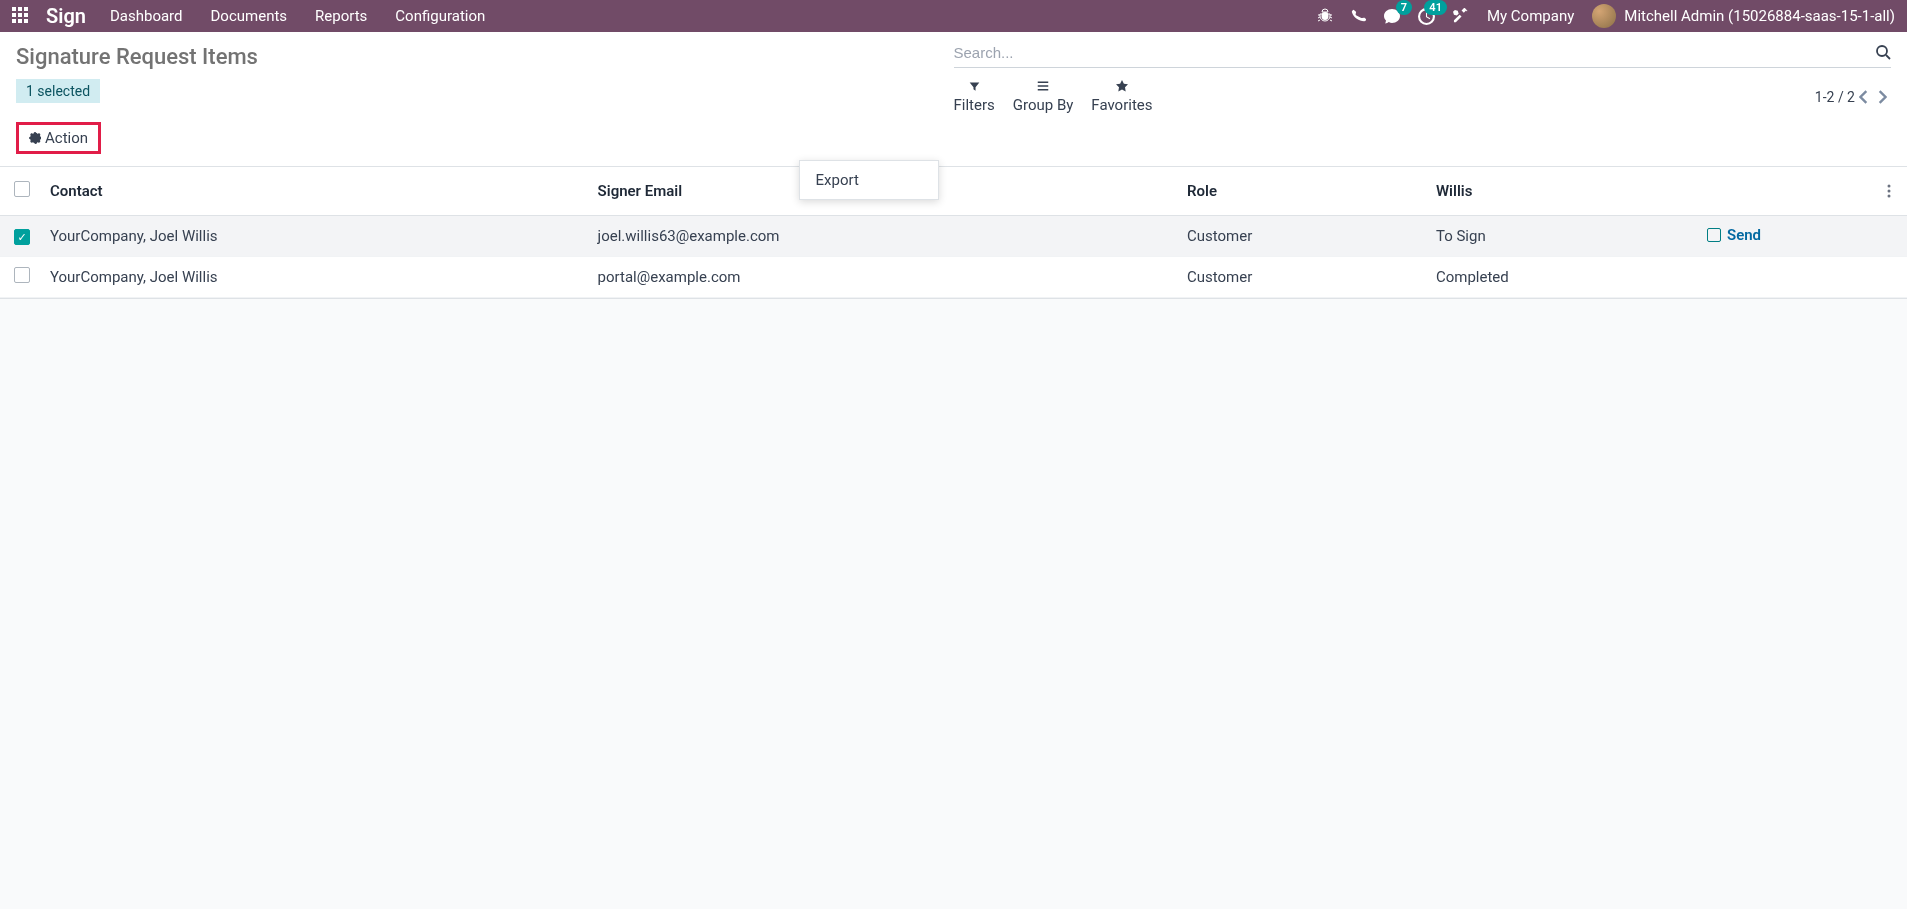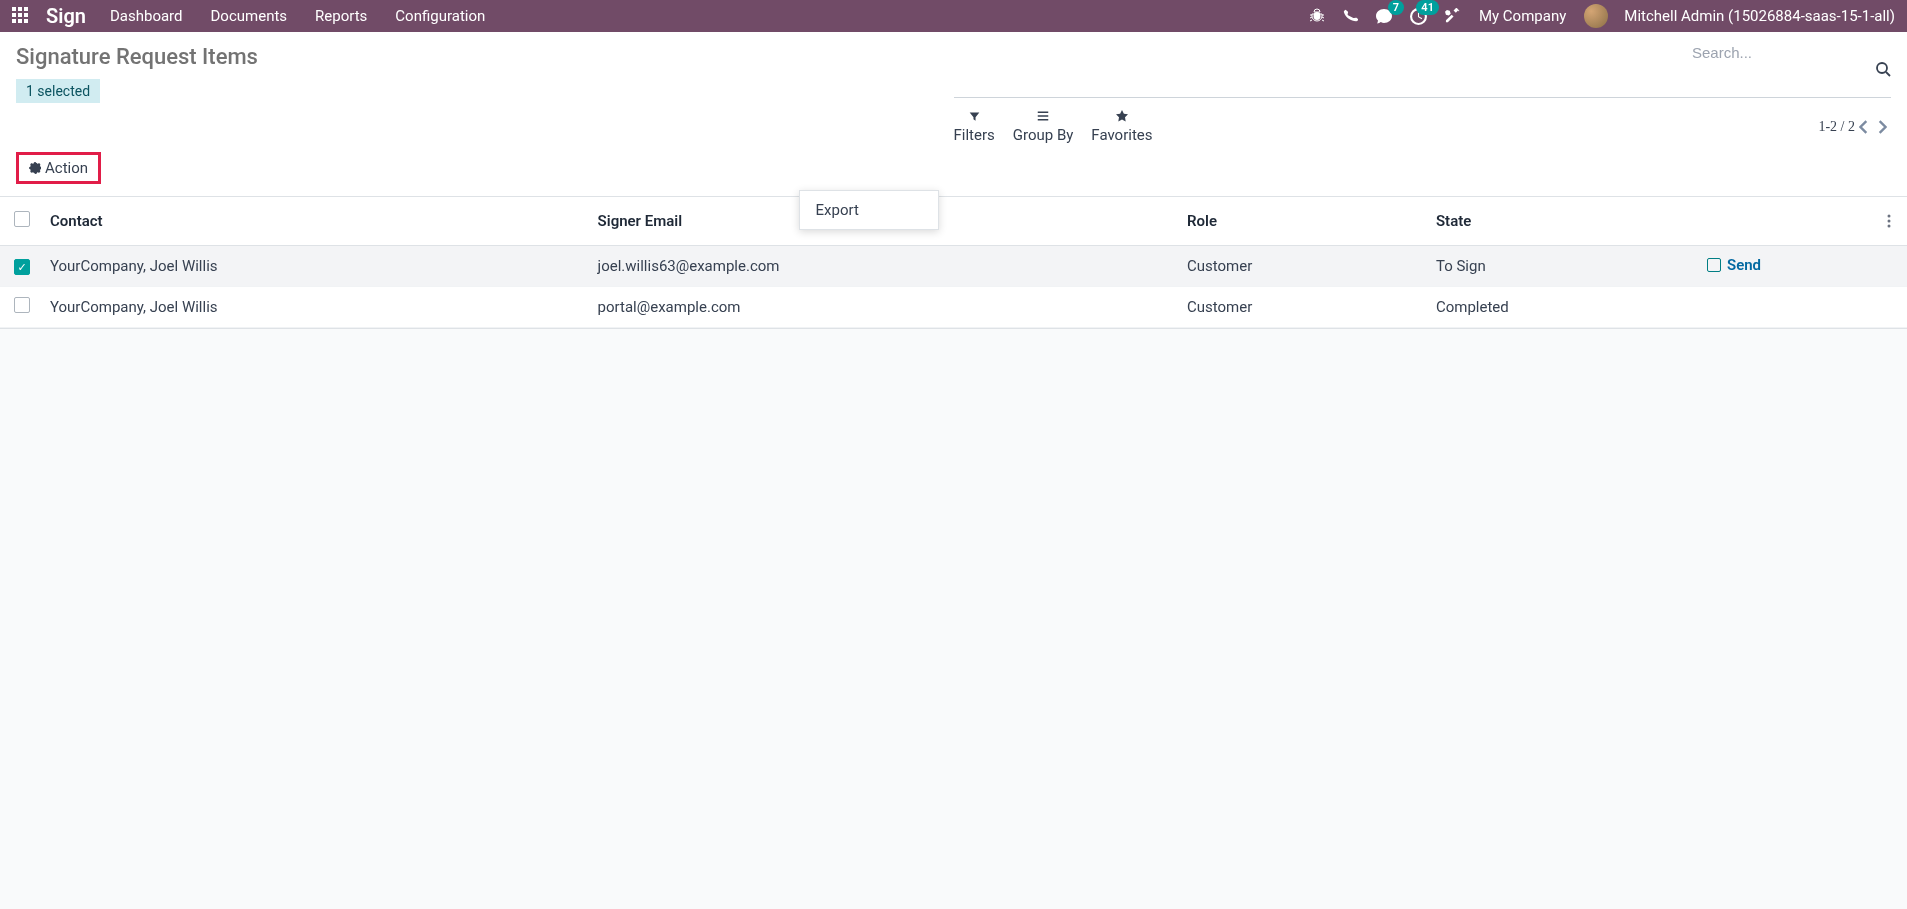--- a/index.html
+++ b/index.html
@@ -9,43 +9,43 @@
   .topnav .apps-icon { width: 18px; height: 18px; display: grid; grid-template-columns: repeat(3, 4px); grid-template-rows: repeat(3, 4px); gap: 2px; cursor: pointer; }
   .topnav .apps-icon span { background: #fff; width: 4px; height: 4px; }
   .topnav .brand { font-size: 20px; font-weight: 600; margin-left: 8px; margin-right: 16px; }
   .topnav .menu { display: flex; gap: 28px; font-size: 15px; }
   .topnav .menu a { color: #fff; text-decoration: none; cursor: pointer; }
   .topnav .spacer { flex: 1; }
   .topnav .right { display: flex; align-items: center; gap: 18px; }
   .topnav .icon-btn { position: relative; cursor: pointer; color: #fff; display: flex; align-items: center; }
   .topnav .badge { position: absolute; top: -8px; right: -12px; background: #00A09D; color: #fff; font-size: 11px; padding: 1px 5px; border-radius: 10px; font-weight: 600; }
   .topnav .company { font-size: 15px; cursor: pointer; }
-  .topnav .user { display: flex; align-items: center; gap: 16px; cursor: pointer; font-size: 15px; }
+  .topnav .user { display: flex; align-items: center; gap: 8px; cursor: pointer; font-size: 15px; }
   .avatar { width: 24px; height: 24px; border-radius: 50%; background: radial-gradient(circle at 30% 30%, #d4a574, #8b6f47); display: inline-block; }
 
   .control-panel { background: #fff; border-bottom: 1px solid #dee2e6; }
   .cp-top { display: flex; padding: 12px 16px 8px; align-items: flex-start; }
   .cp-left { flex: 1; }
   .page-title { font-size: 22px; font-weight: 500; color: #737373; margin-bottom: 10px; }
   .selected-pill { display: inline-block; background: #d1ecf1; color: #0c5460; padding: 4px 10px; font-size: 14px; }
   .cp-right { flex: 1; display: flex; flex-direction: column; }
-  .search-row { display: flex; align-items: flex-end; border-bottom: 1px solid #ced4da; padding-bottom: 20px; margin-bottom: 12px; flex-direction: column; }
+  .search-row { display: flex; align-items: flex-start; border-bottom: 1px solid #ced4da; padding-bottom: 6px; margin-bottom: 12px; }
   .search-input { flex: 1; border: none; outline: none; font-size: 15px; color: #495057; background: transparent; }
   .search-input::placeholder { color: #9ca3af; }
   .search-icon-btn { cursor: pointer; color: #374151; }
 
   .cp-bottom { display: flex; align-items: center; padding: 0 16px 12px; position: relative; }
   .cp-bottom-left { flex: 1; display: flex; padding-right: 30px; position: relative; }
   .action-btn { border: 3px solid #e11d48; padding: 4px 10px; font-size: 15px; color: #374151; cursor: pointer; display: flex; align-items: center; gap: 4px; background: #fff; position: relative; }
   .action-dropdown { position: absolute; top: 100%; right: 30px; margin-top: 6px; background: #fff; border: 1px solid #dee2e6; box-shadow: 0 2px 8px rgba(0,0,0,0.15); min-width: 140px; z-index: 10; }
   .action-dropdown .item { padding: 10px 16px; font-size: 15px; cursor: pointer; color: #374151; }
 
   .cp-bottom-right { flex: 1; display: flex; align-items: center; gap: 18px; }
   .filter-btn { display: flex; align-items: center; gap: 4px; font-size: 15px; color: #374151; cursor: pointer; flex-direction: column; }
-  .pager { margin-left: auto; display: flex; align-items: center; gap: 0; font-size: 14px; color: #374151; font-family: Liberation Serif, serif; }
+  .pager { margin-left: auto; display: flex; align-items: center; gap: 0; font-size: 14px; color: #374151; }
   .pager .nav-btn { color: #7c8ba1; cursor: pointer; padding: 2px 4px; }
 
   .table-wrap { background: #fff; border-bottom: 1px solid #dee2e6; margin-bottom: 30px; }
   table { width: 100%; border-collapse: collapse; }
   thead th { text-align: left; padding: 14px 10px; font-size: 15px; font-weight: 600; color: #1f2937; border-bottom: 1px solid #dee2e6; }
   tbody td { padding: 10px 10px; font-size: 15px; color: #374151; border-bottom: 1px solid #f1f3f5; vertical-align: middle; }
   tbody tr.selected-row { background: #f3f4f6; }
   th:first-child, td:first-child { width: 40px; padding-left: 14px; }
   .chk { width: 16px; height: 16px; border: 1px solid #adb5bd; border-radius: 2px; display: inline-flex; align-items: center; justify-content: center; cursor: pointer; background: #fff; }
   .chk.checked { background: #00A09D; border-color: #00A09D; color: #fff; }
@@ -187,21 +187,21 @@
 </div>
 
 <div class="table-wrap">
   <table>
     <thead>
       <tr>
         <th><span class="chk"></span></th>
         <th>Contact</th>
         <th>Signer Email</th>
         <th>Role</th>
-        <th>State</th>
+        <th>Willis</th>
         <th style="width:180px"></th>
         <th style="width:30px; text-align:right;">
           <span class="kebab">
             <svg width="4" height="14" viewBox="0 0 4 14" fill="currentColor">
                 <circle cx="2" cy="2" r="1.5"></circle>
                 <circle cx="2" cy="7" r="1.5"></circle>
                 <circle cx="2" cy="12" r="1.5"></circle>
               </svg>
           </span>
         </th>

